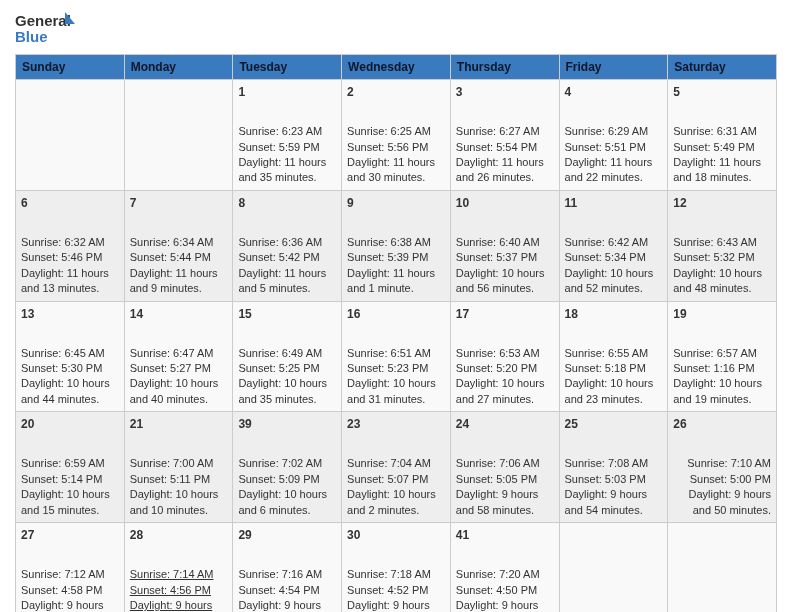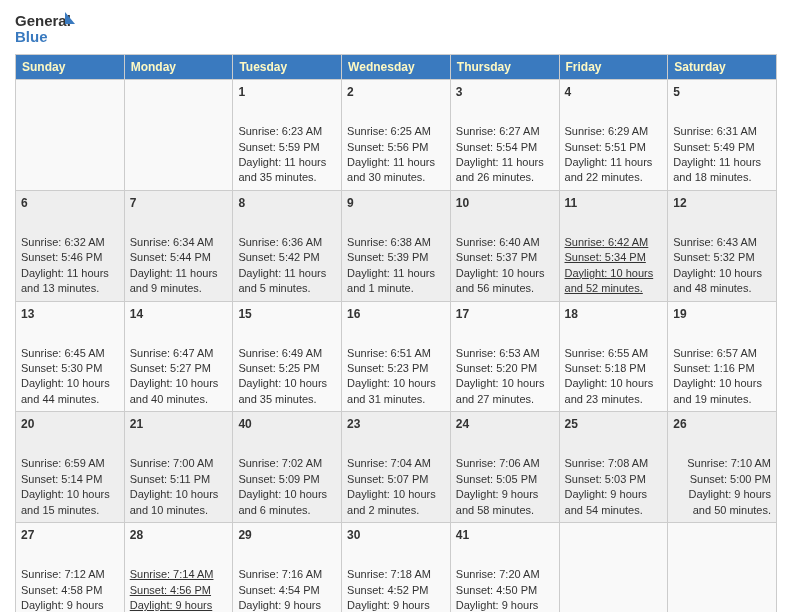--- a/index.html
+++ b/index.html
@@ -40,21 +40,21 @@
       font-size: 16px;
       color: #555;
     }
     .calendar {
       width: 100%;
       border-collapse: collapse;
       border: 1px solid #ccc;
     }
     .calendar th {
       background-color: #3a7abf;
-      color: #fef9c3;
+      color: #0f172a;
       font-size: 12px;
       font-weight: bold;
       padding: 5px 6px;
       text-align: left;
       border: 1px solid #ccc;
     }
     .calendar td {
       border: 1px solid #ccc;
       vertical-align: top;
       padding: 4px 5px;
@@ -177,21 +177,21 @@
 Daylight: 11 hours and 1 minute.</div>
           </td>
           <td>
             <span class="day-number">10</span>
             <div class="day-info" style="white-space: pre-line;">Sunrise: 6:40 AM
 Sunset: 5:37 PM
 Daylight: 10 hours and 56 minutes.</div>
           </td>
           <td>
             <span class="day-number">11</span>
-            <div class="day-info" style="white-space: pre-line; text-decoration: underline;">Sunrise: 6:42 AM
+            <div class="day-info" style="white-space: pre-line;">Sunrise: 6:42 AM
 Sunset: 5:34 PM
 Daylight: 10 hours and 52 minutes.</div>
           </td>
           <td>
             <span class="day-number">12</span>
             <div class="day-info" style="white-space: pre-line;">Sunrise: 6:43 AM
 Sunset: 5:32 PM
 Daylight: 10 hours and 48 minutes.</div>
           </td>
         </tr>
@@ -246,21 +246,21 @@
 Sunset: 5:14 PM
 Daylight: 10 hours and 15 minutes.</div>
           </td>
           <td>
             <span class="day-number">21</span>
             <div class="day-info" style="white-space: pre-line;">Sunrise: 7:00 AM
 Sunset: 5:11 PM
 Daylight: 10 hours and 10 minutes.</div>
           </td>
           <td>
-            <span class="day-number">40</span>
+            <span class="day-number">39</span>
             <div class="day-info" style="white-space: pre-line;">Sunrise: 7:02 AM
 Sunset: 5:09 PM
 Daylight: 10 hours and 6 minutes.</div>
           </td>
           <td>
             <span class="day-number">23</span>
             <div class="day-info" style="white-space: pre-line;">Sunrise: 7:04 AM
 Sunset: 5:07 PM
 Daylight: 10 hours and 2 minutes.</div>
           </td>

